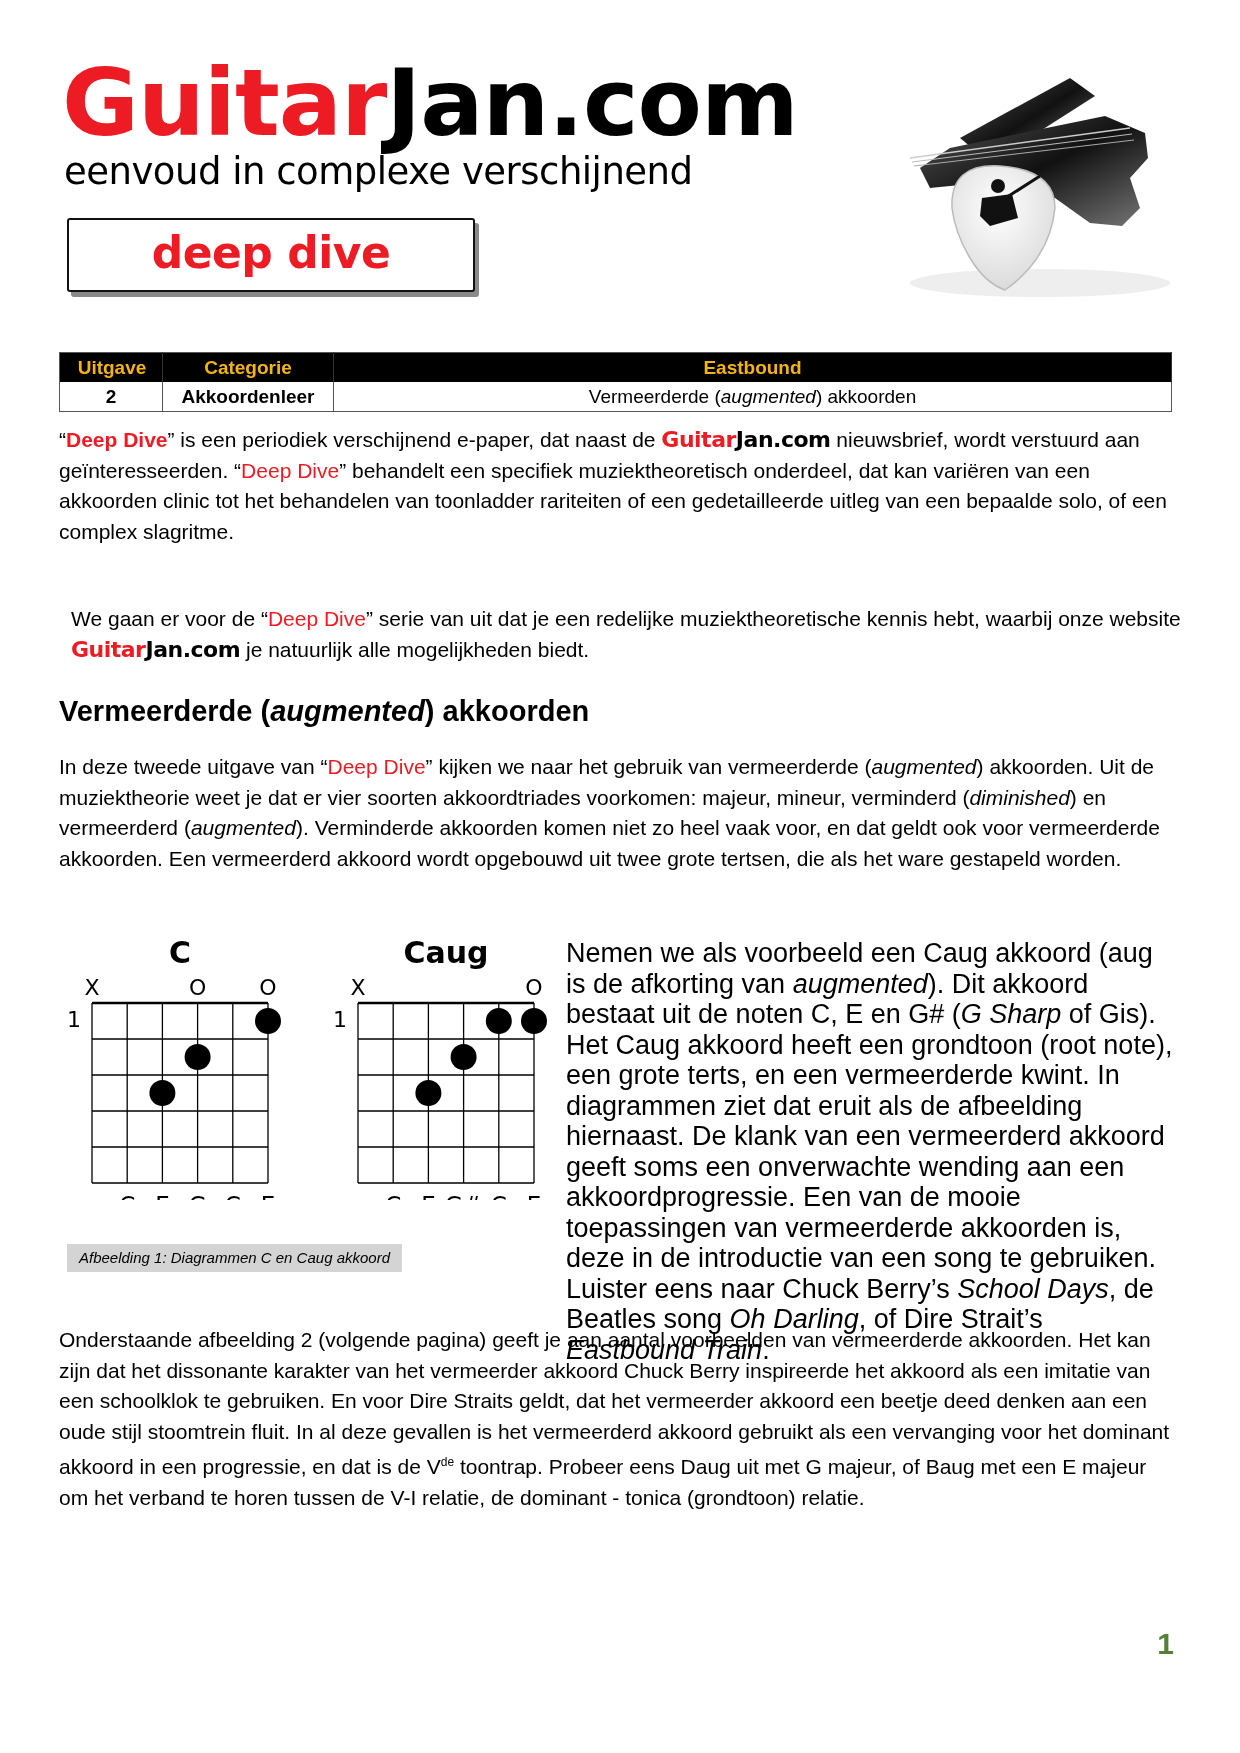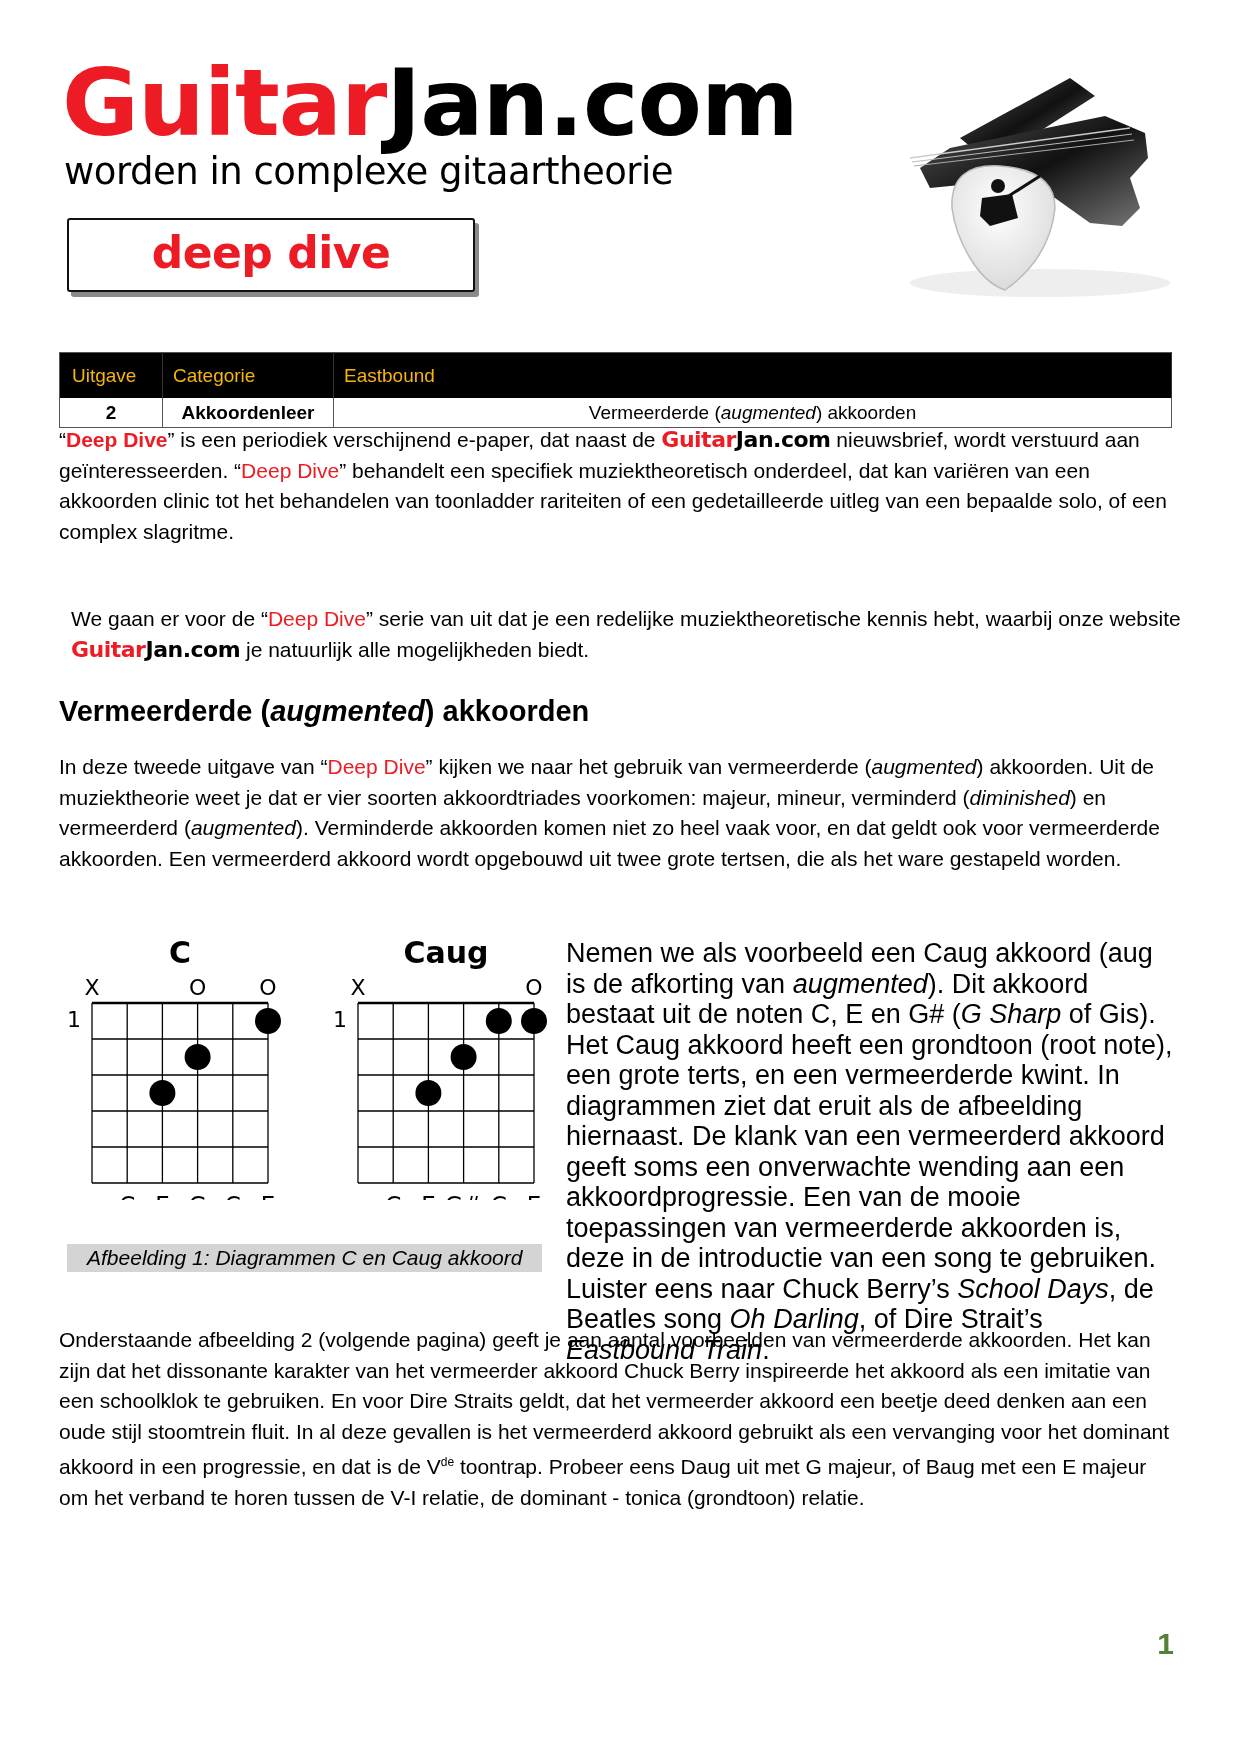--- a/index.html
+++ b/index.html
@@ -17,54 +17,54 @@
              line-height: 40px; letter-spacing: -0.5px; white-space: nowrap; color: #000; }
   .dd-box { left: 67px; top: 218px; width: 404px; height: 70px; background: #fff;
             border: 2px solid #111; border-radius: 3px; box-shadow: 4px 5px 0 #8a8a8a; }
   .dd-box span { display: block; text-align: center; color: #ed1c24; font-family: "DejaVu Sans", sans-serif;
                  font-weight: bold; font-size: 44px; line-height: 66px; letter-spacing: -0.5px; }
   .logo-art { left: 890px; top: 58px; width: 290px; height: 250px; }
 
   
   .info-table { left: 59px; top: 352px; width: 1113px; border-collapse: collapse;
                 font-family: "Liberation Sans", sans-serif; font-size: 19px; }
-  .info-table th { background: #000; color: #f6b40e; text-align: left; font-weight: normal;
-                   height: 29px; padding: 8px 10px; border-right: 1px solid #333; }
+  .info-table th { background: #000; color: #f6b40e; text-align: center; font-weight: bold;
+                   height: 29px; padding: 0 10px; border-right: 1px solid #333; }
   .info-table td { height: 29px; padding: 0 10px; border: 1px solid #555; border-top: none; text-align: center; }
   .info-table { border: 1px solid #555; }
   .c1 { width: 80px; } .c2 { width: 150px; }
   .info-table td.c1 { text-align: center; font-weight: bold; }
   .info-table td.c2 { font-weight: bold; }
   .info-table th.c1 { padding-left: 12px; }
 
   
   .p { left: 59px; width: 1115px; font-size: 21px; line-height: 30.5px; }
   .red { color: #ed1c24; }
   .redb { color: #ed1c24; font-weight: bold; }
   .mini-logo { font-family: "DejaVu Sans", sans-serif; font-weight: bold; font-size: 22px;
                letter-spacing: -0.5px; }
   .mini-logo .r { color: #ed1c24; } .mini-logo .k { color: #000; }
   h2.heading { margin: 0; left: 59px; top: 693px; font-size: 29px; font-weight: bold; line-height: 36px; }
 
   
   .chords { left: 55px; top: 920px; width: 500px; height: 280px; }
-  .caption { left: 67px; top: 1244px; background: #d4d4d4; font-style: italic; font-size: 21px;
-             line-height: 28px; padding: 0 20px; white-space: nowrap; }
+  .caption { left: 67px; top: 1244px; background: #d4d4d4; font-style: italic; font-size: 15px;
+             line-height: 28px; padding: 0 12px; white-space: nowrap; }
   .side-text { left: 566px; top: 938px; width: 610px; font-size: 27px; line-height: 30.5px; }
 
   .page-num { right: 66px; top: 1627px; font-size: 30px; font-weight: bold; color: #548235; }
   sup { font-size: 12px; text-align: center; }
 </style>
 </head>
 <body>
 
 <div class="abs logo">
   <span class="red">Guitar</span><span class="blk">Jan.com</span>
 </div>
-<div class="abs tagline">worden in complexe gitaartheorie</div>
+<div class="abs tagline">eenvoud in complexe verschijnend</div>
 <div class="abs dd-box">
   <span>deep dive</span>
 </div>
 
 <svg class="abs logo-art" viewBox="0 0 290 250">
   <defs>
     <linearGradient id="gbody" x1="0" y1="0" x2="1" y2="1">
       <stop offset="0" stop-color="#555"></stop>
         <stop offset="0.5" stop-color="#111"></stop>
         <stop offset="1" stop-color="#777"></stop>

